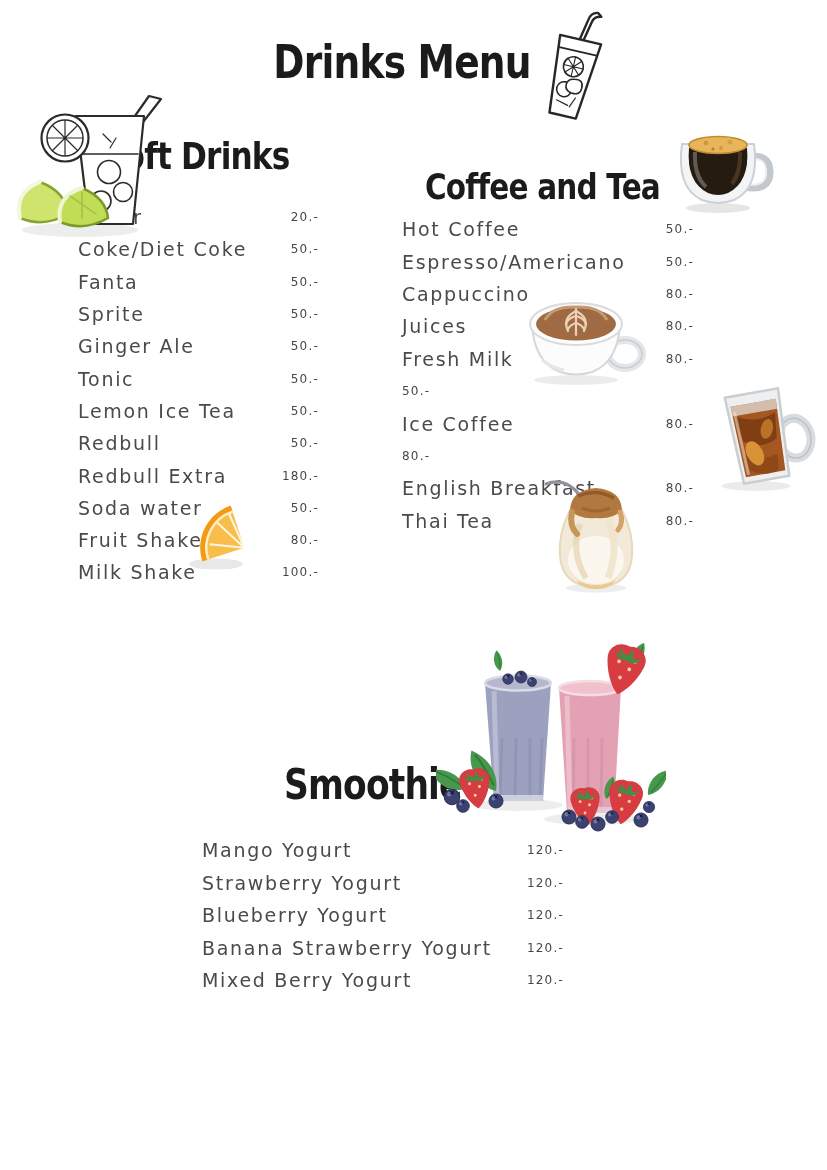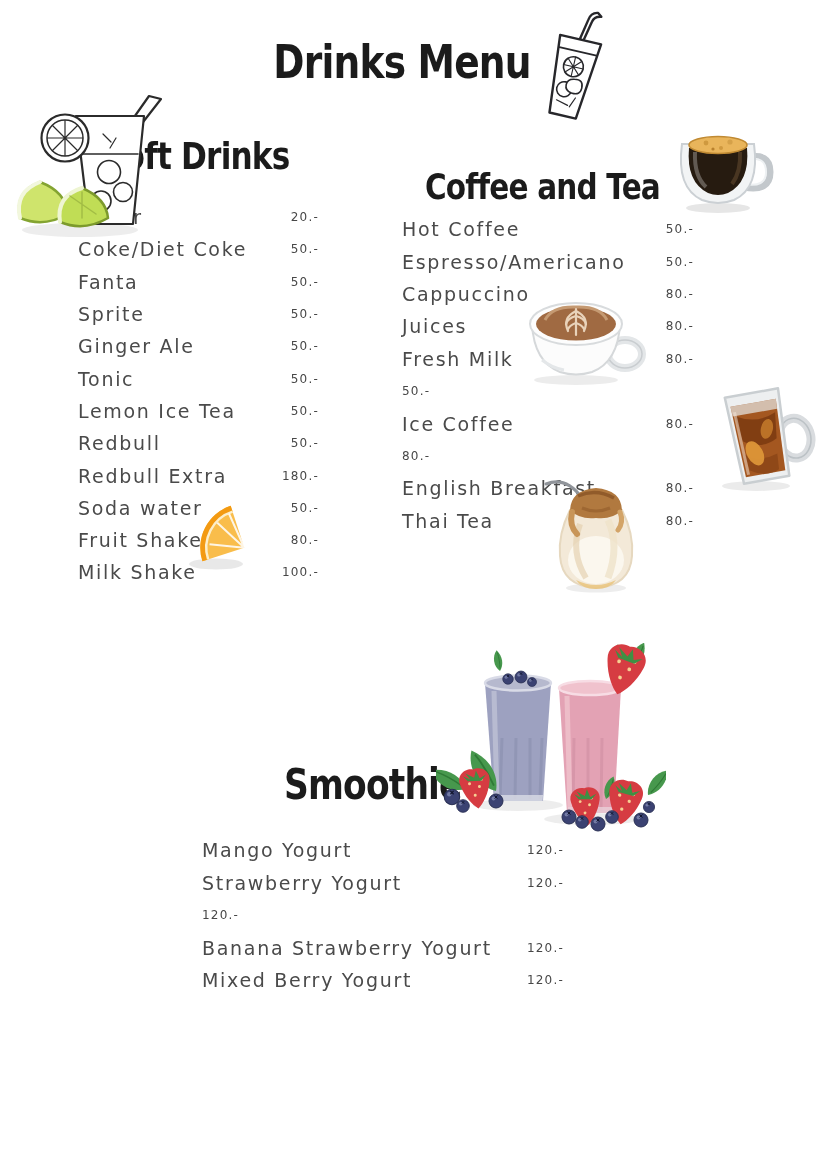--- a/index.html
+++ b/index.html
@@ -314,20 +314,21 @@
 <ul class="list smoothie-list">
   <li class="row">
       <span class="nm">Mango Yogurt</span>
       <span class="pr">120.-</span>
     </li>
     <li class="row">
       <span class="nm">Strawberry Yogurt</span>
       <span class="pr">120.-</span>
     </li>
     <li class="row">
+      <span class="nm">Blueberry Yogurt</span>
       <span class="pr">120.-</span>
     </li>
     <li class="row">
       <span class="nm">Banana Strawberry Yogurt</span>
       <span class="pr">120.-</span>
     </li>
     <li class="row">
       <span class="nm">Mixed Berry Yogurt</span>
       <span class="pr">120.-</span>
     </li>

